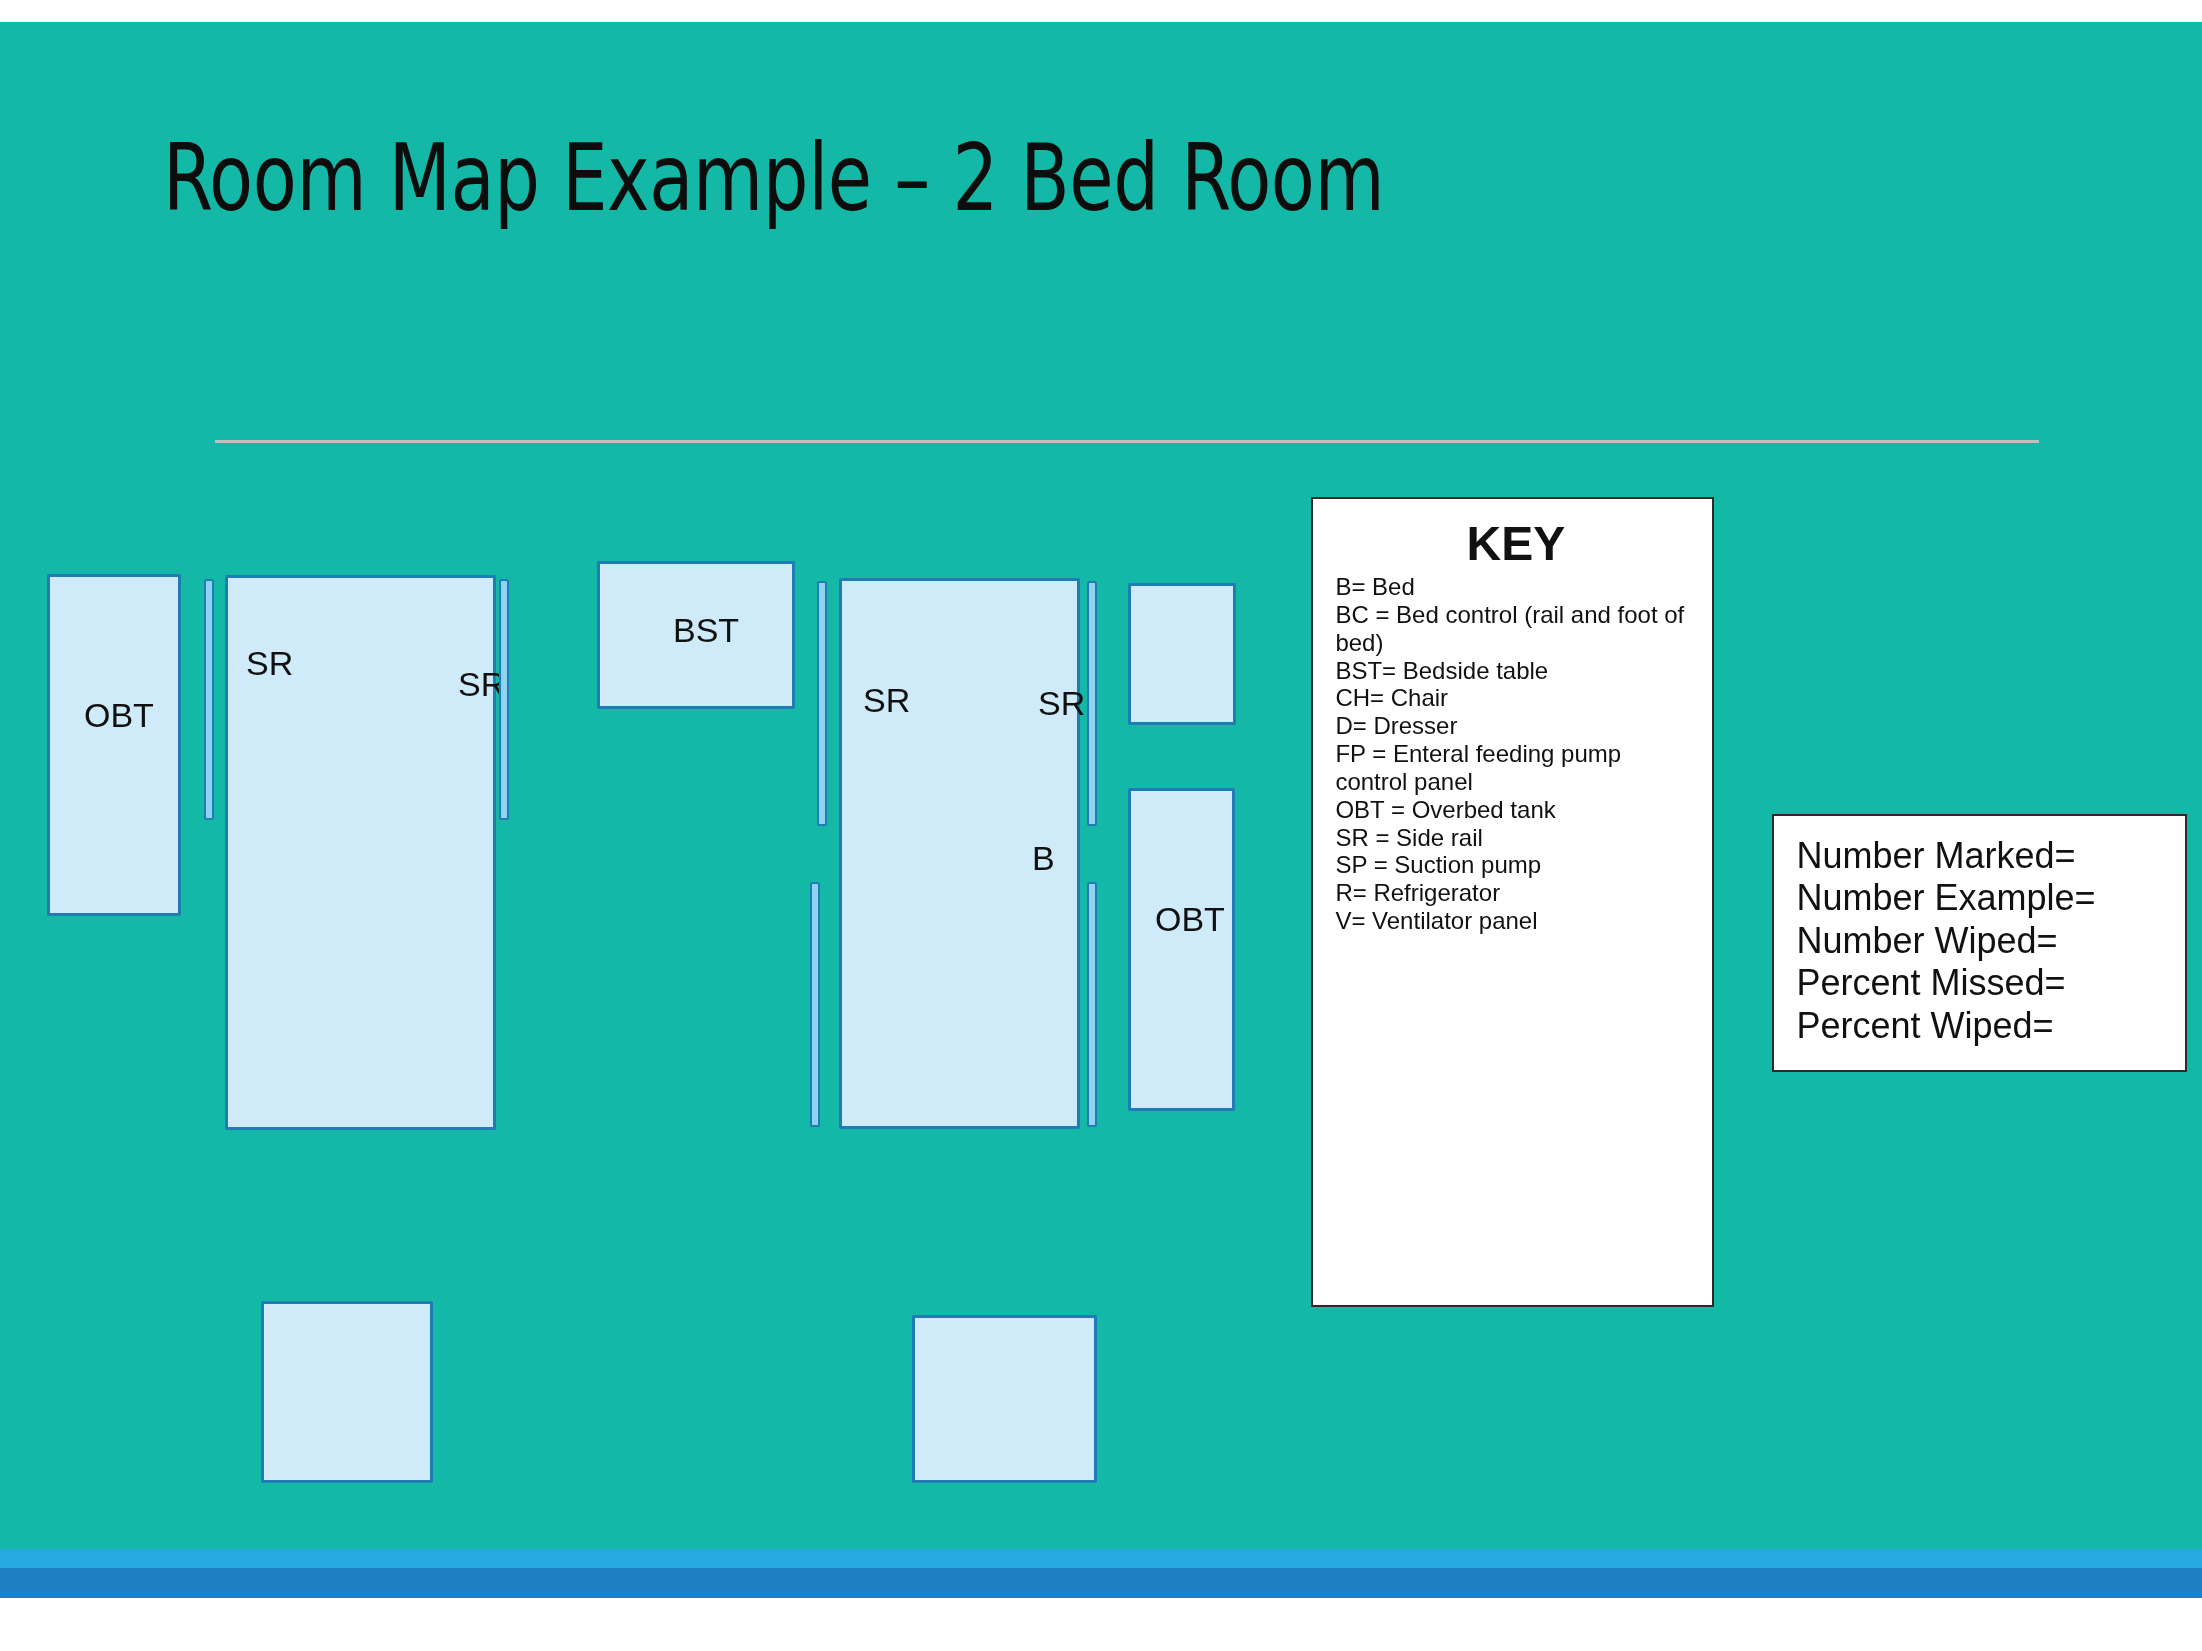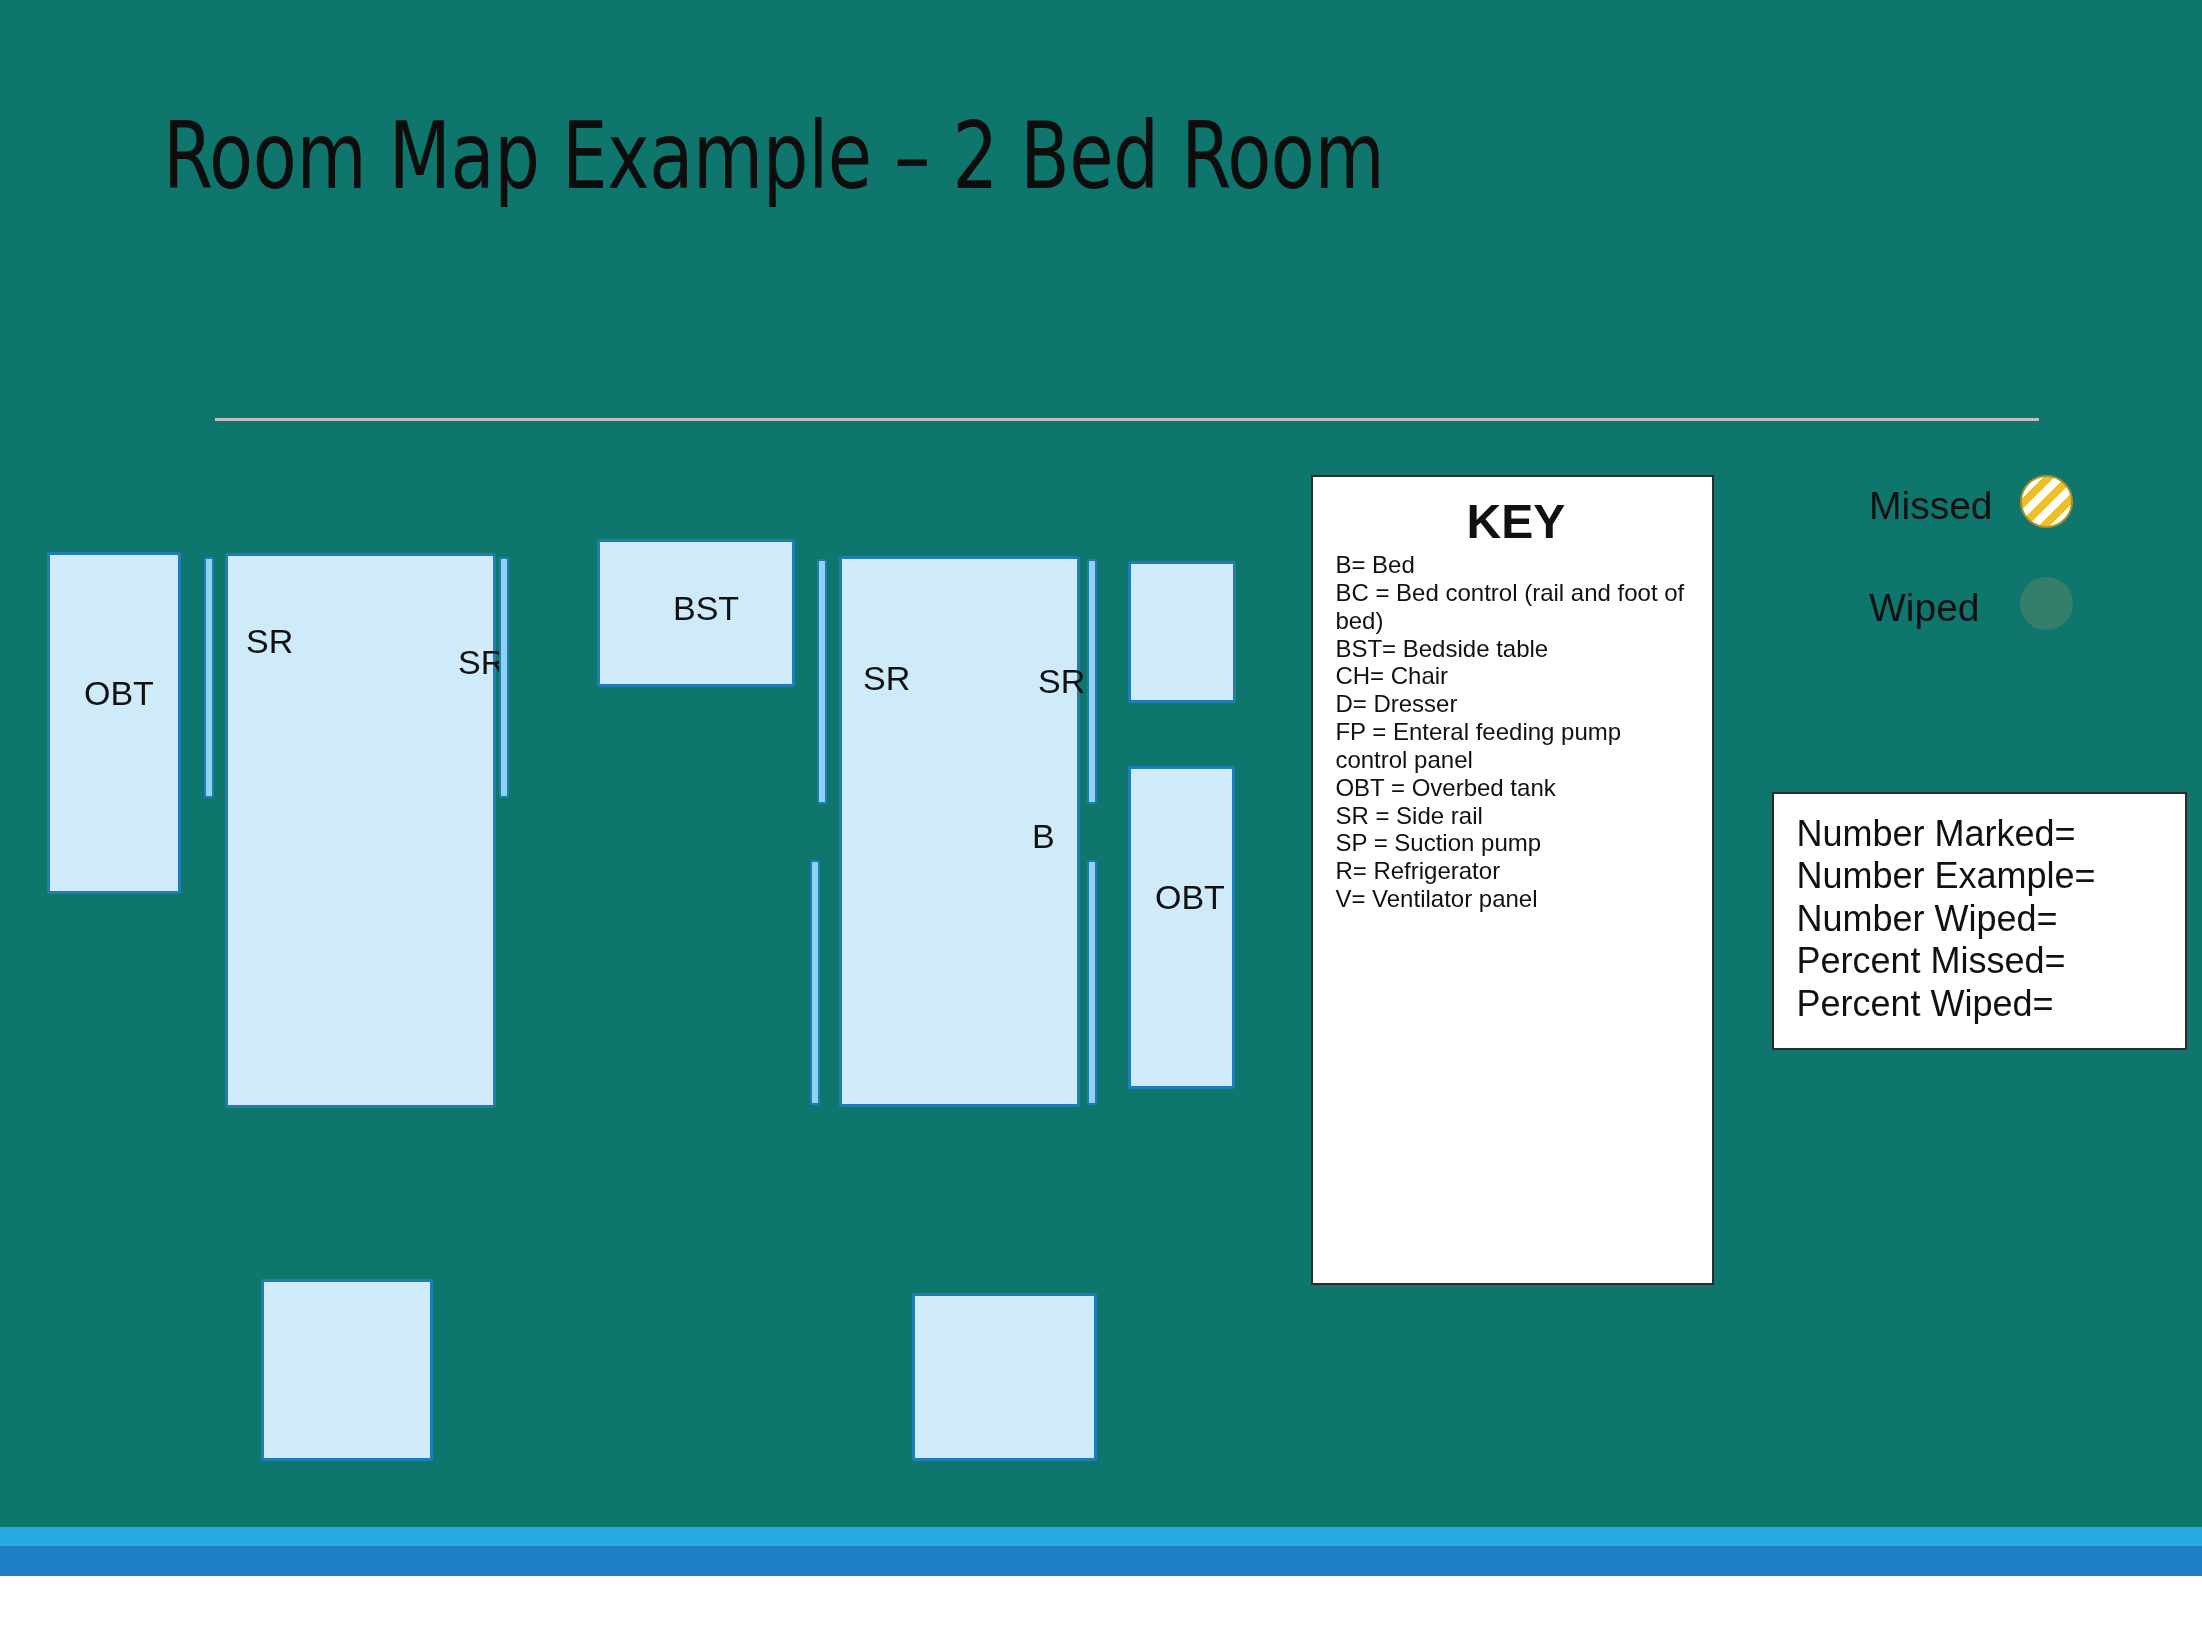--- a/index.html
+++ b/index.html
@@ -7,22 +7,23 @@
     padding: 0;
     background: #ffffff;
   }
   body {
     font-family: "Liberation Sans", sans-serif;
   }
   #slide {
     position: relative;
     width: 2203px;
     height: 1576px;
-    background: #0f766e;
+    background: #14b8a6;
     overflow: hidden;
+    margin-top: 22px;
   }
 
   
   #slide-title {
     position: absolute;
     left: 163px;
     top: 105px;
     width: 1893px;
     font-size: 93px;
     font-weight: 400;
@@ -226,30 +227,20 @@
     <div class="key-line">CH= Chair</div>
     <div class="key-line">D= Dresser</div>
     <div class="key-line">FP = Enteral feeding pump control panel</div>
     <div class="key-line">OBT = Overbed tank</div>
     <div class="key-line">SR = Side rail</div>
     <div class="key-line">SP = Suction pump</div>
     <div class="key-line">R= Refrigerator</div>
     <div class="key-line">V= Ventilator panel</div>
   </div>
 
-  <div id="legend">
-    <div class="legend-row">
-      <div class="legend-label">Missed</div>
-      <div class="legend-swatch swatch-missed"></div>
-    </div>
-    <div class="legend-row">
-      <div class="legend-label">Wiped</div>
-      <div class="legend-swatch swatch-wiped"></div>
-    </div>
-  </div>
 
   <div id="stats-box">
     <div class="stats-line">Number Marked=</div>
     <div class="stats-line">Number Example=</div>
     <div class="stats-line">Number Wiped=</div>
     <div class="stats-line">Percent Missed=</div>
     <div class="stats-line">Percent Wiped=</div>
   </div>
 
   <div id="bar-light"></div>

